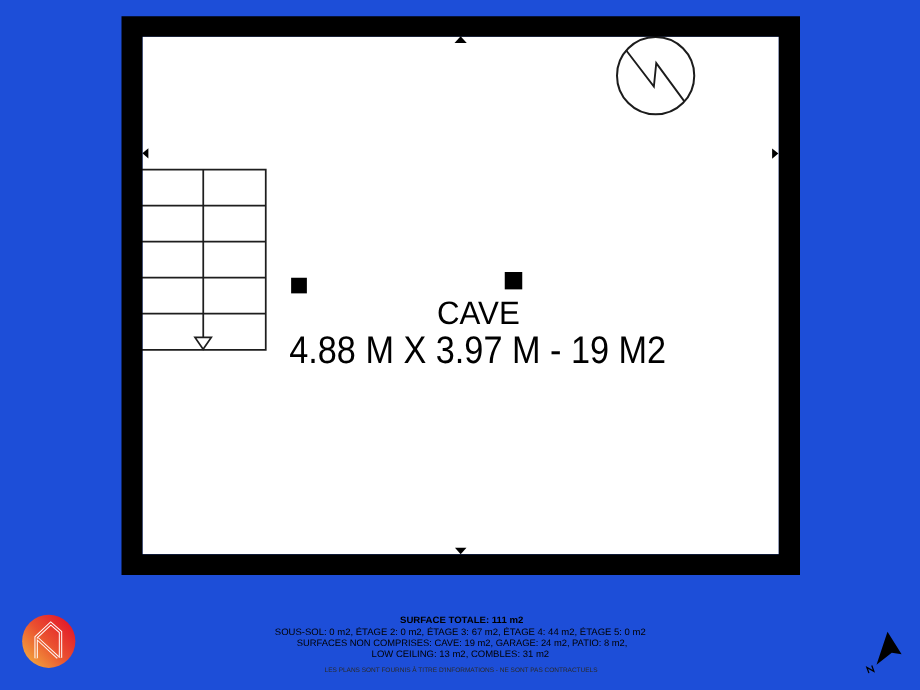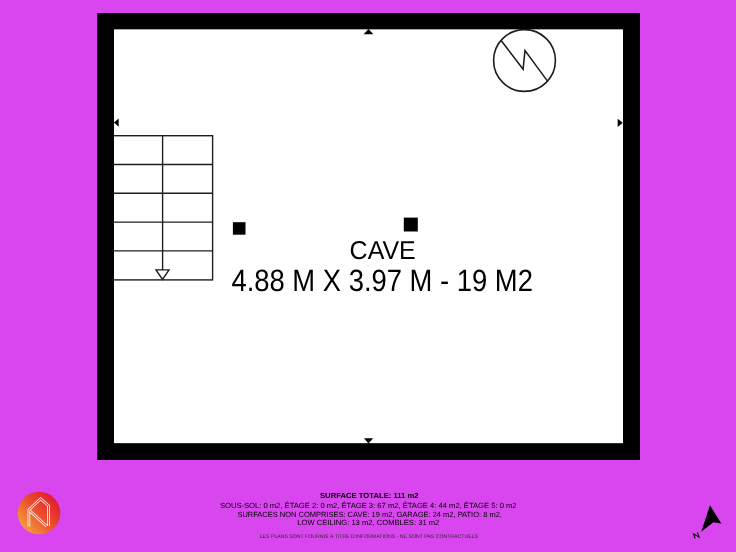--- a/index.html
+++ b/index.html
@@ -1,16 +1,16 @@
 <!DOCTYPE html>
 <html><head>
 <meta charset="utf-8">
 <style>
   html,body{margin:0;padding:0;background:#ffffff;}
-  .page{position:relative;width:736px;height:552px;background:#d946ef;overflow:hidden;
+  .page{position:relative;width:736px;height:552px;background:#1d4ed8;overflow:hidden;
         font-family:"Liberation Sans",sans-serif;-webkit-font-smoothing:antialiased;transform:translateZ(0);will-change:transform;}
   svg{display:block;} svg text{text-rendering:geometricPrecision;}
 </style>
 </head>
 <body>
 <div class="page">
 <svg width="736" height="552" viewBox="0 0 736 552" xmlns="http://www.w3.org/2000/svg">
 
   <rect x="114" y="29.3" width="509" height="414" fill="#ffffff"></rect>
 

